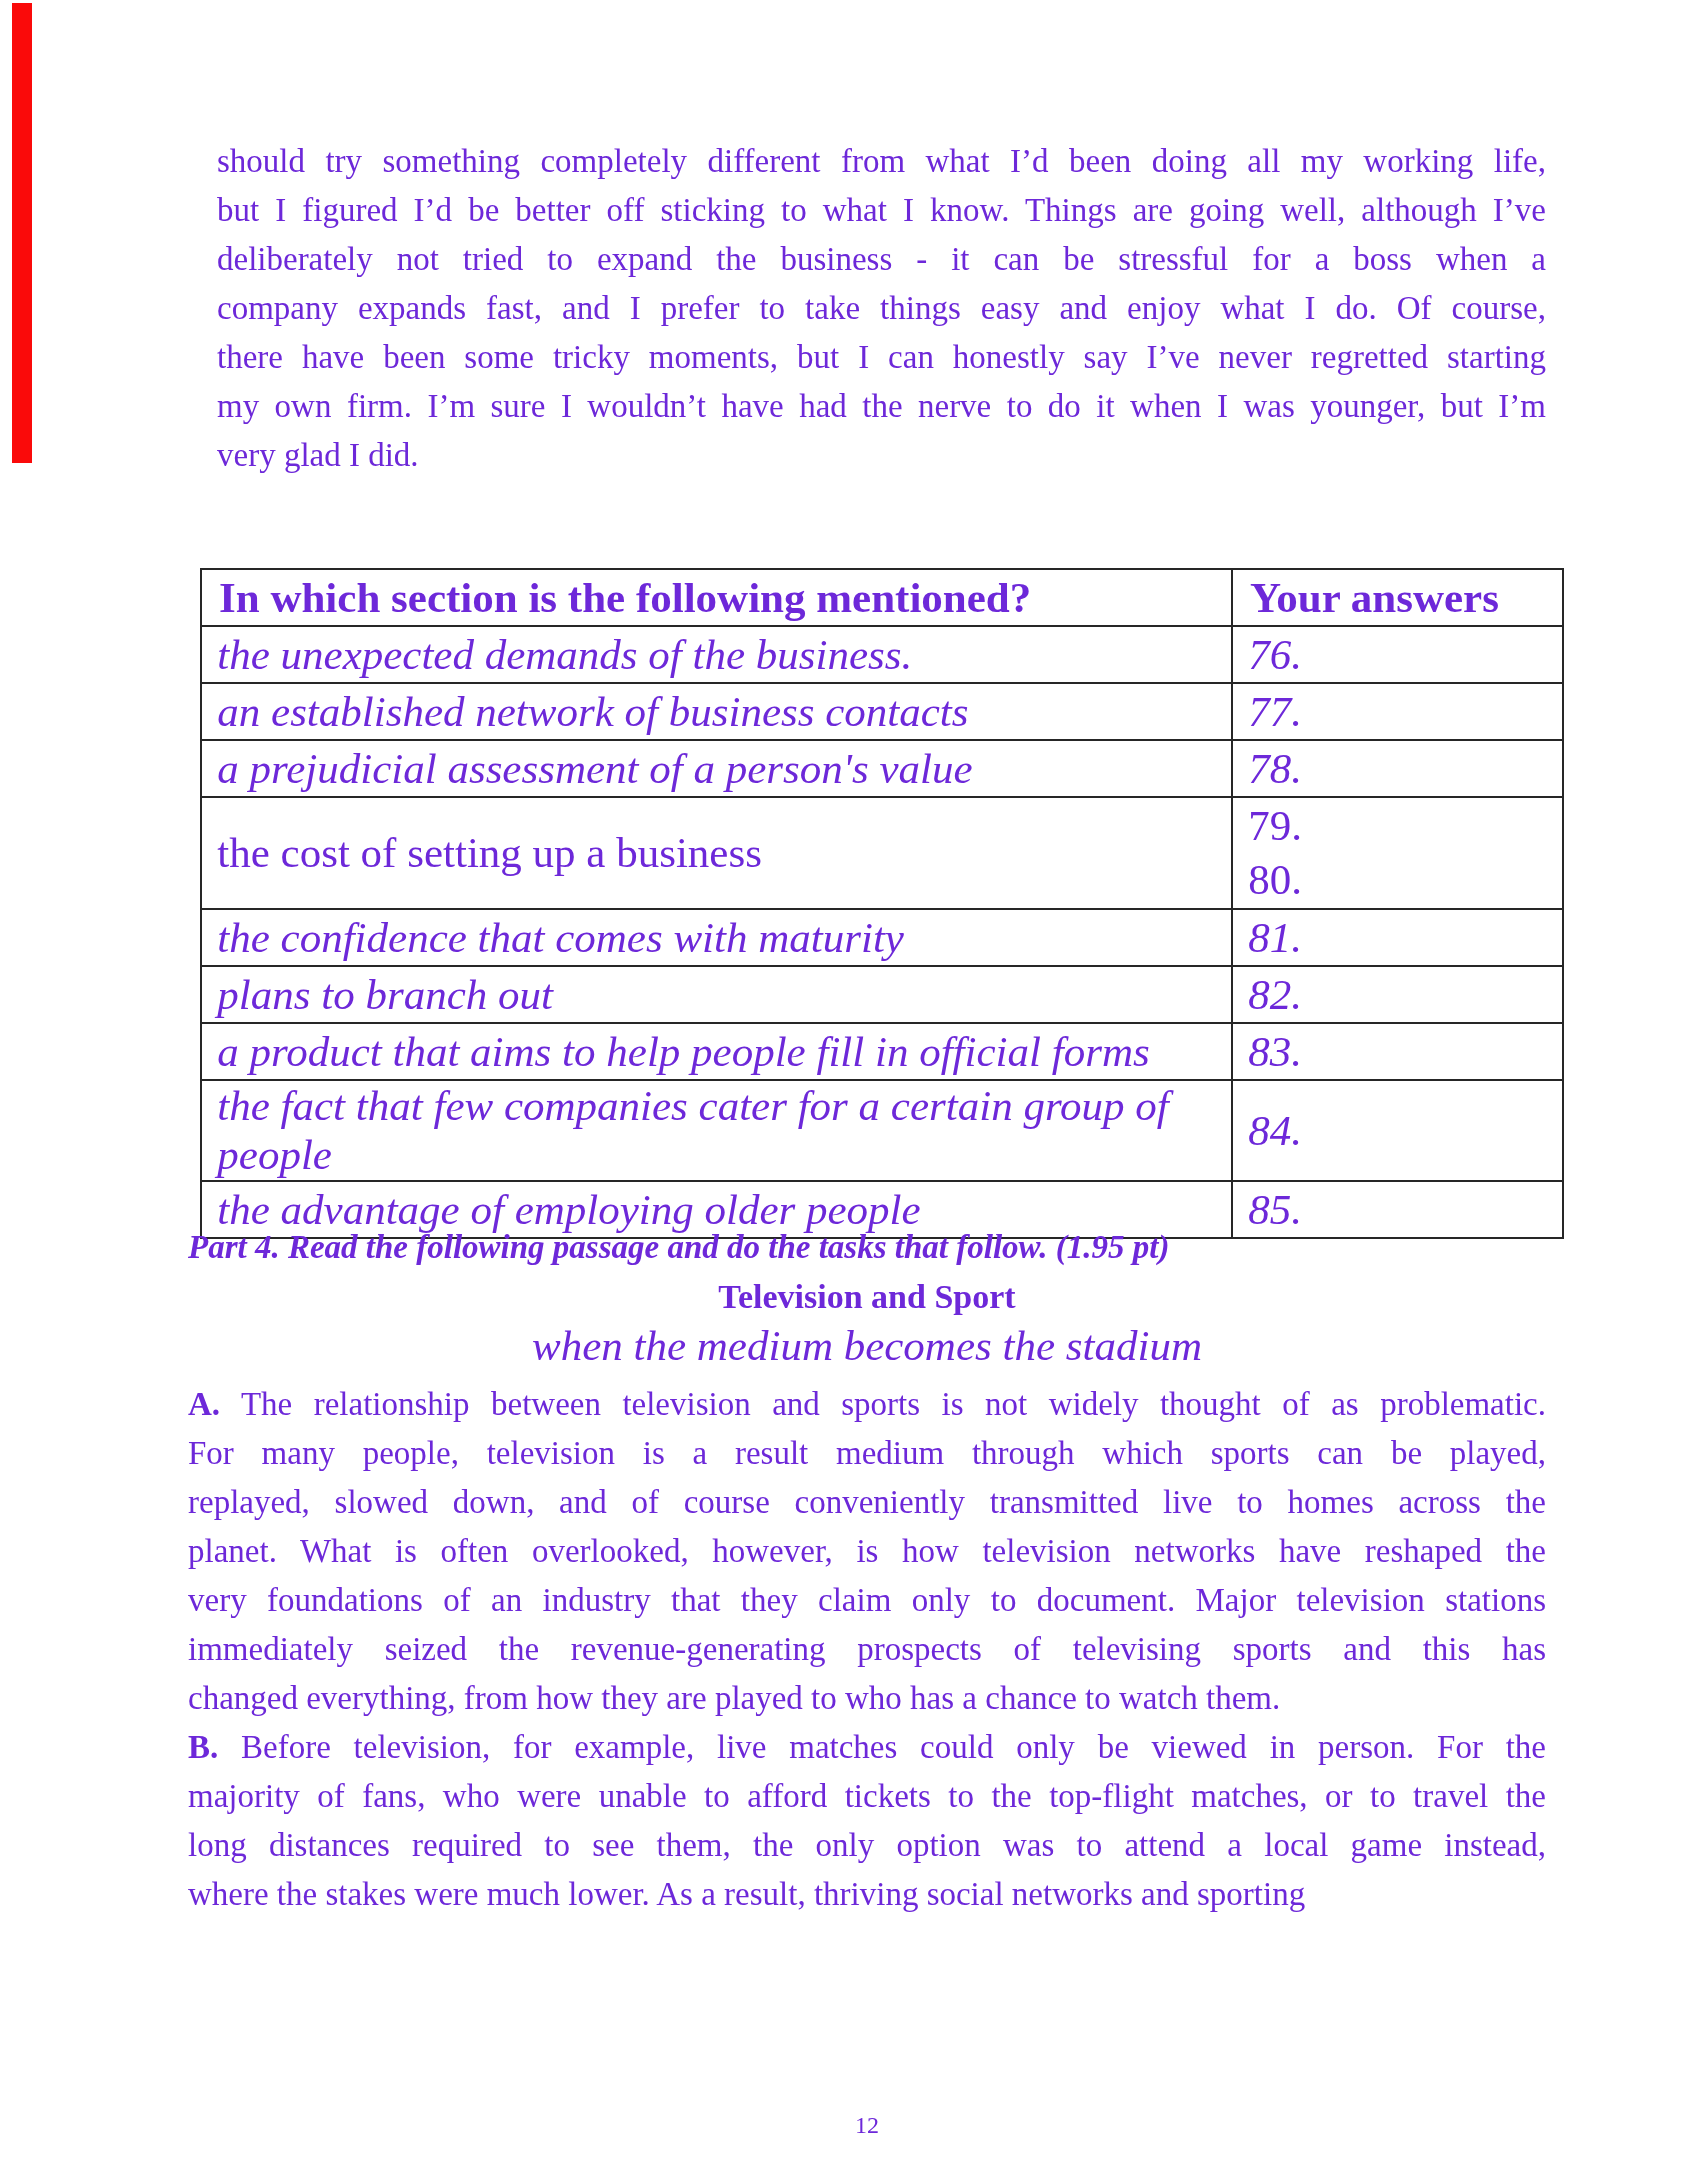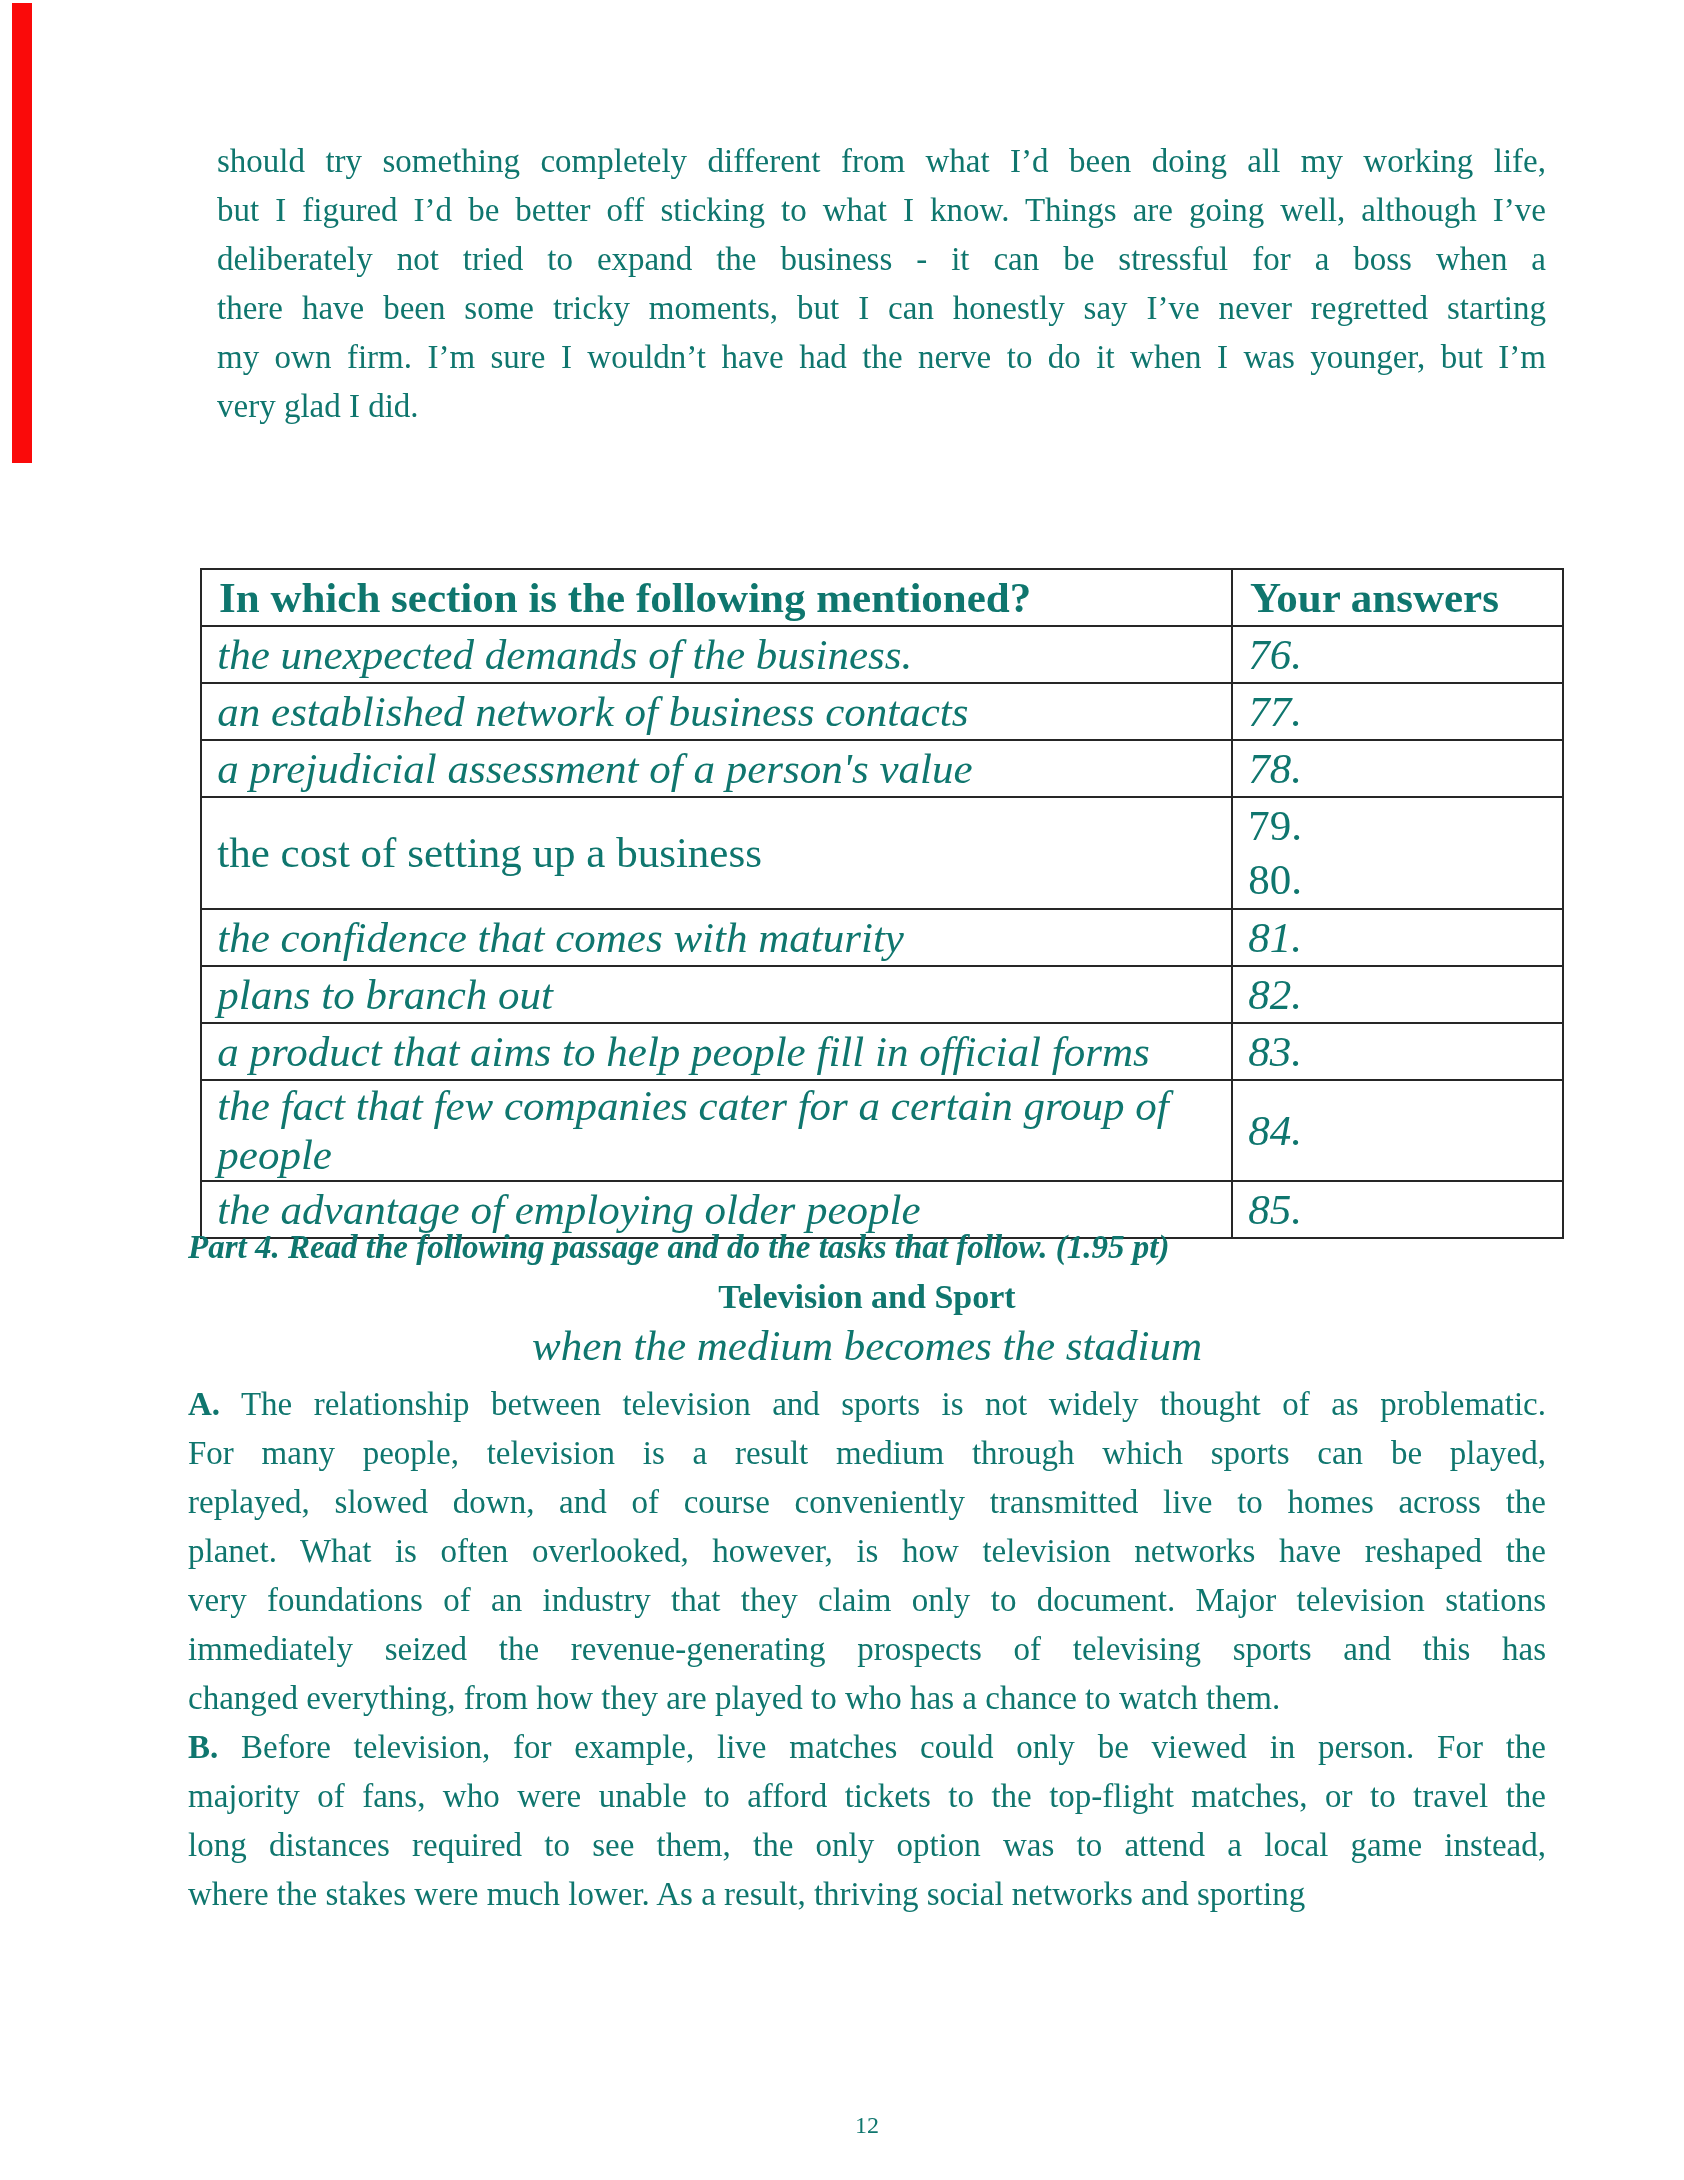--- a/index.html
+++ b/index.html
@@ -1,21 +1,21 @@
 <!DOCTYPE html>
 <html style="font-size:13.6px"><head>
 <meta charset="utf-8">
 <style>
   html,body{margin:0;padding:0;background:#ffffff;}
   #page{
     position:relative;
     width:1685px;height:2181px;
     background:#ffffff;
     font-family:"Liberation Serif","DejaVu Serif",serif;
-    color:#0f766e;
+    color:#6d28d9;
     overflow:hidden;
   }
   
   #red-mark{
     position:absolute;left:12px;top:3.4px;width:19.6px;height:460px;
     background:#fa0a0a;
   }
   
   #top-para{
     position:absolute;left:217px;top:137px;width:1329px;
@@ -77,20 +77,21 @@
 <body>
 
 <div id="page">
 
   <div id="red-mark"></div>
 
   <div id="top-para">
     <div class="jline">should try something completely different from what I’d been doing all my working life,</div>
     <div class="jline">but I figured I’d be better off sticking to what I know. Things are going well, although I’ve</div>
     <div class="jline">deliberately not tried to expand the business - it can be stressful for a boss when a</div>
+    <div class="jline">company expands fast, and I prefer to take things easy and enjoy what I do. Of course,</div>
     <div class="jline">there have been some tricky moments, but I can honestly say I’ve never regretted starting</div>
     <div class="jline">my own firm. I’m sure I wouldn’t have had the nerve to do it when I was younger, but I’m</div>
     <div class="jline last">very glad I did.</div>
   </div>
 
   <table id="answers-table">
     <colgroup>
         <col class="c1">
         <col class="c2">
       </colgroup>

